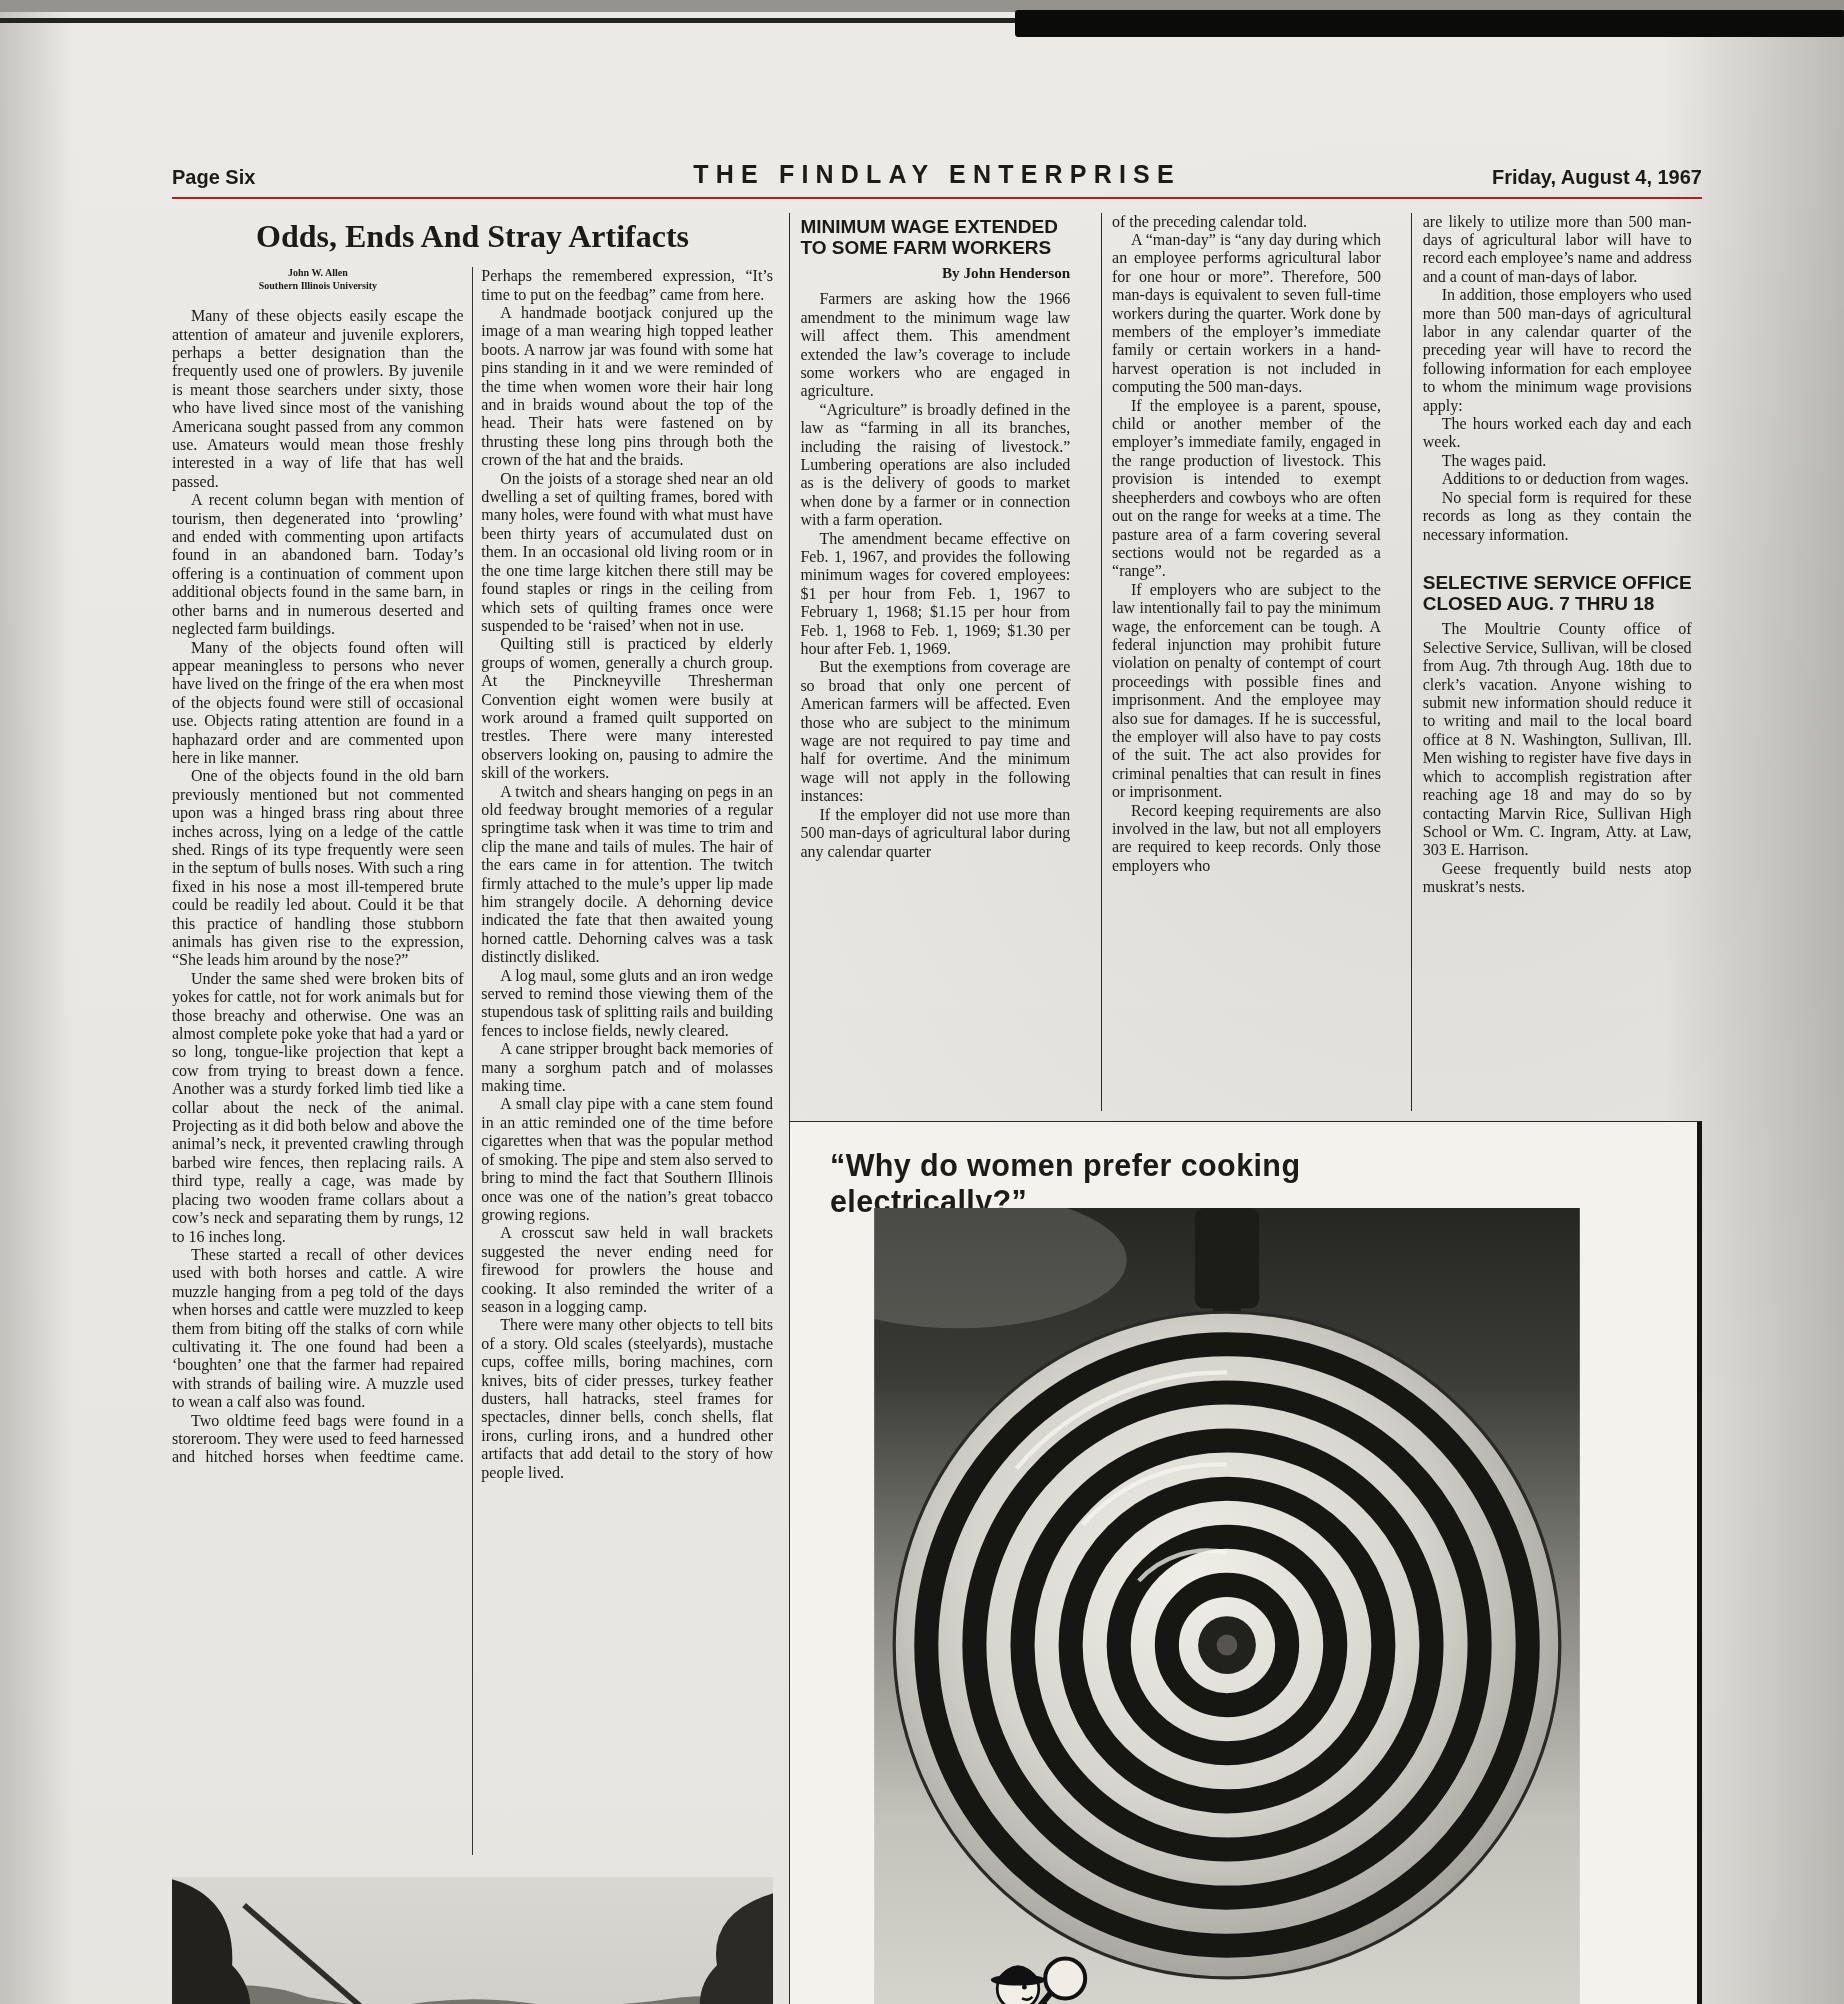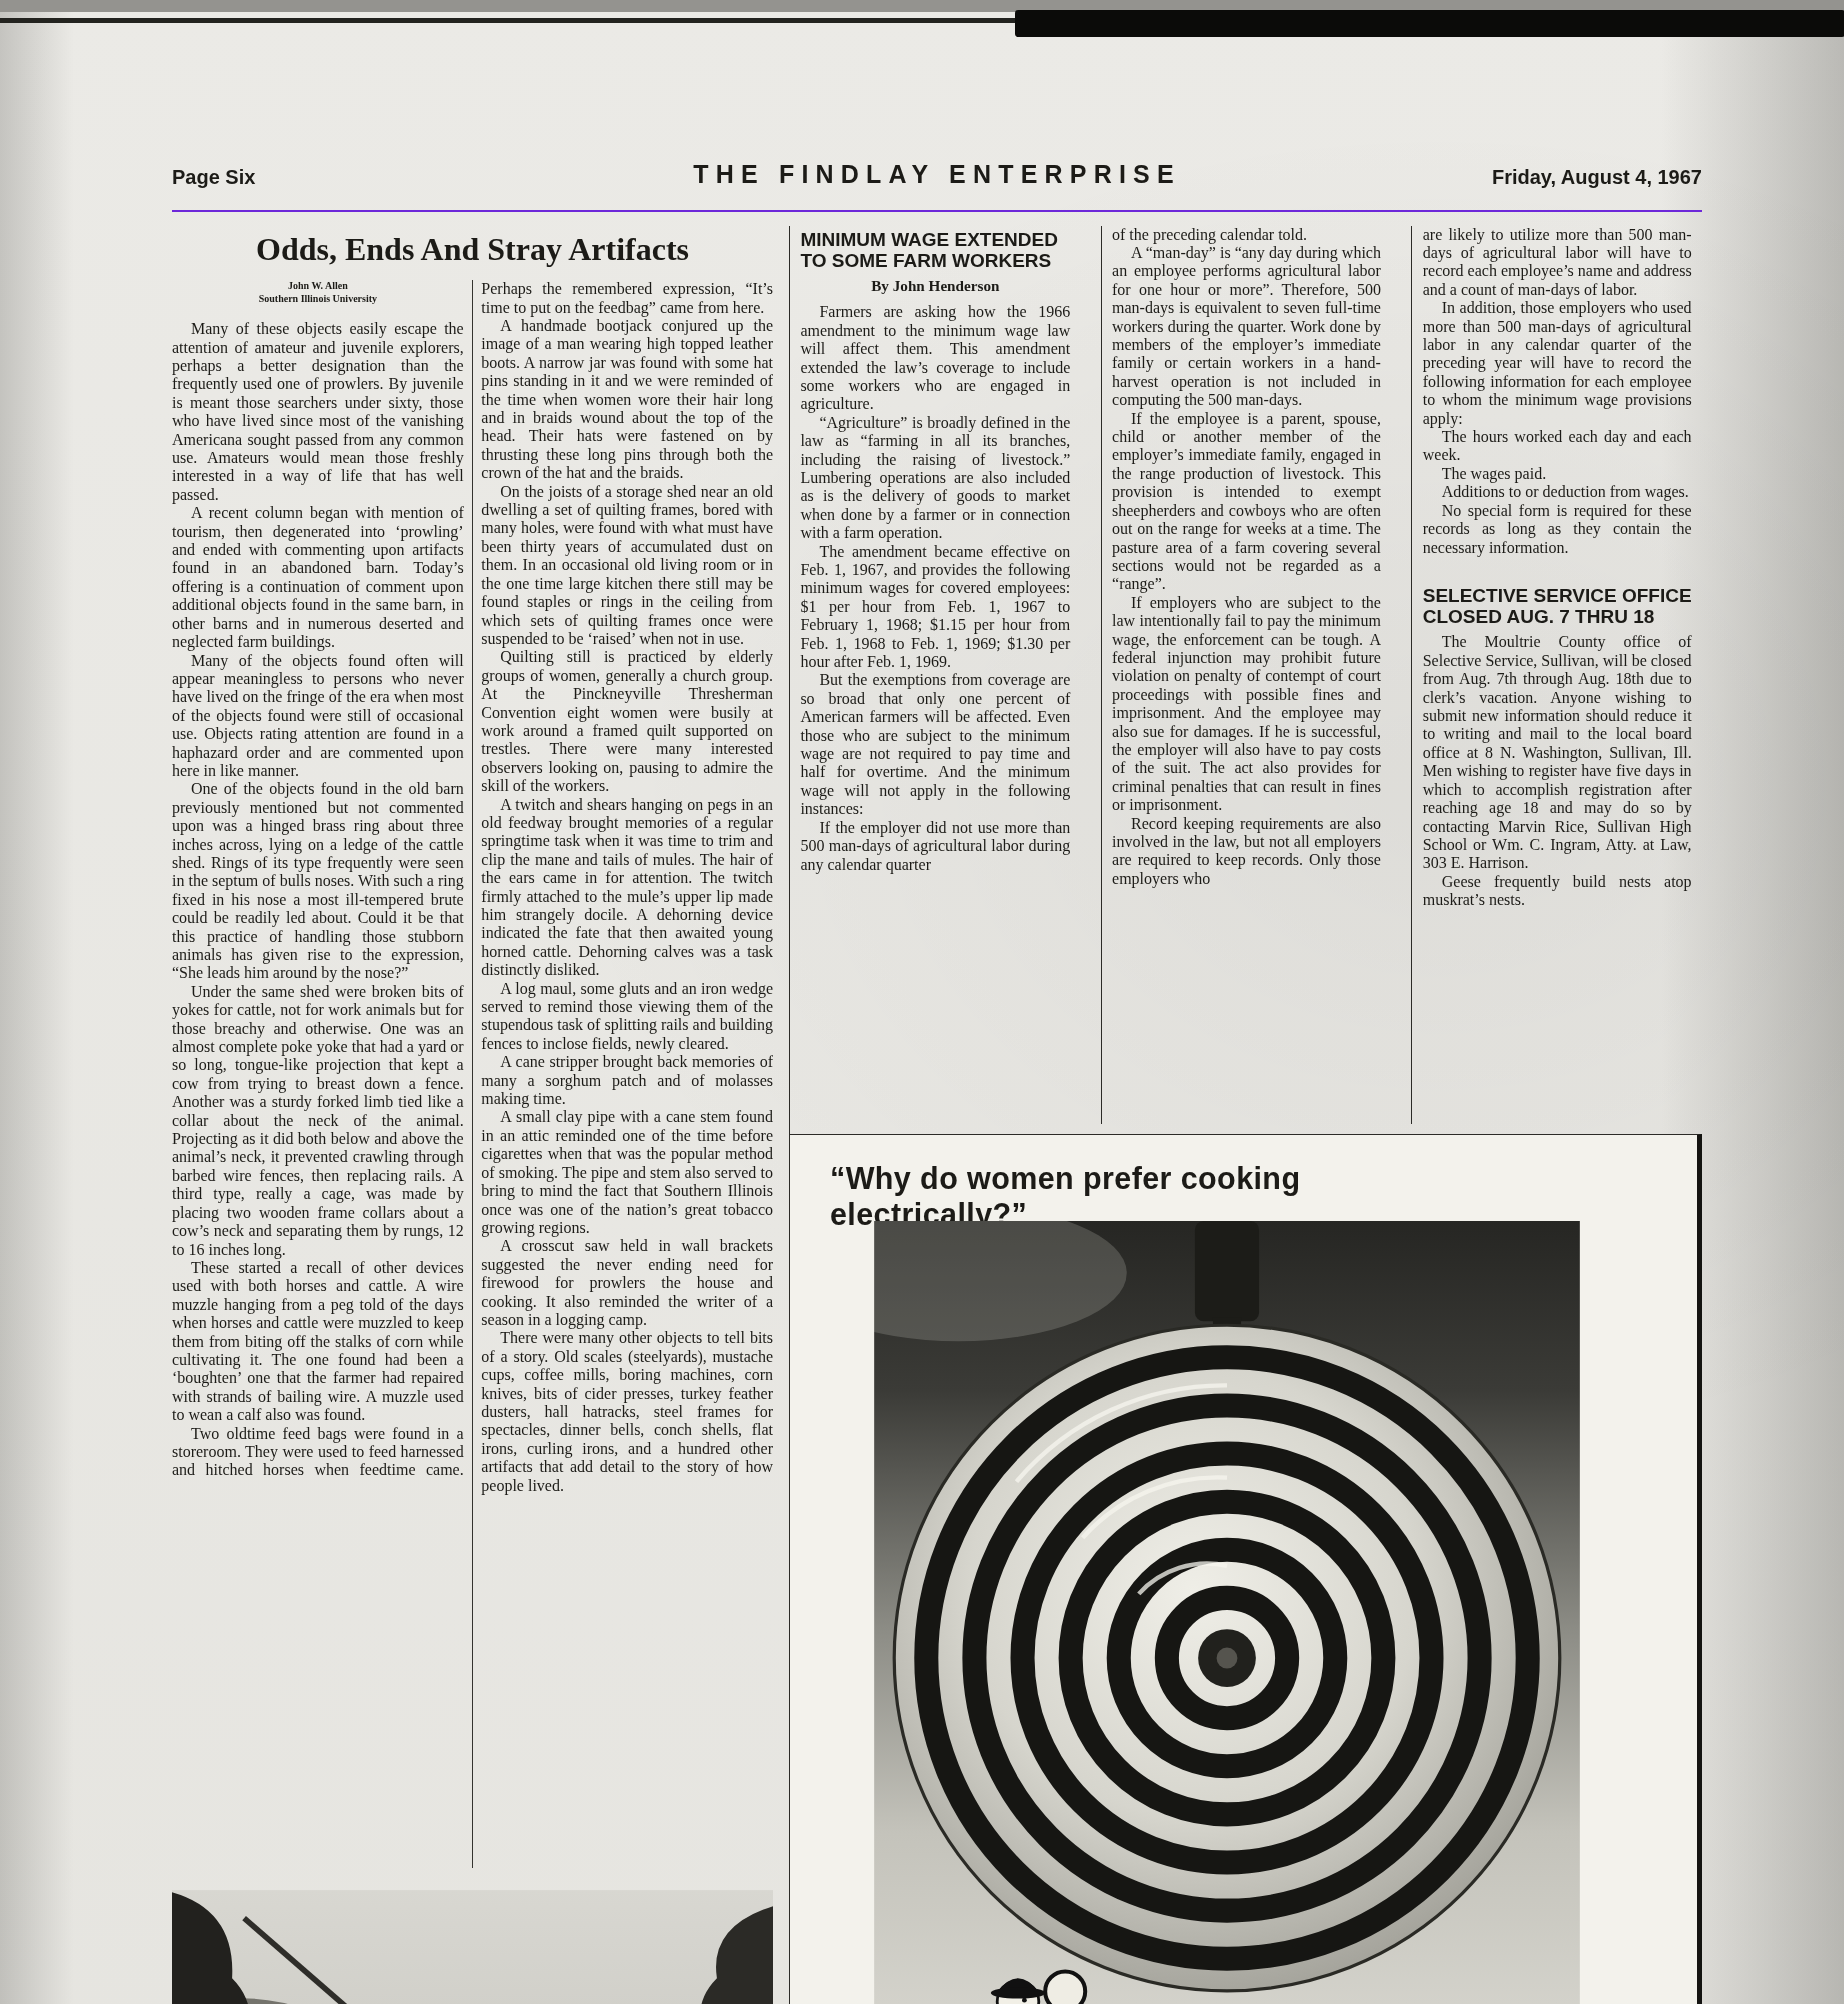--- a/index.html
+++ b/index.html
@@ -18,21 +18,21 @@
   }
   
   .top-edge  { position:absolute; top:0; left:0; width:100%; height:12px; background:#94938f; }
   .top-line  { position:absolute; top:18.4px; left:0; width:56%; height:4.8px; background:#23231f; }
   .top-band  { position:absolute; top:10.4px; left:55%; width:45%; height:26.5px; background:#0b0b09; border-radius:3.2px; }
 
   .content { position:absolute; left:172px; top:160px; width:1530px; }
 
   .pagehead {
     display:grid; grid-template-columns:1fr auto 1fr; align-items:end;
-    border-bottom:2px solid #6d28d9; padding-bottom:21px;
+    border-bottom:2px solid #b91c1c; padding-bottom:8px;
   }
   .pagehead .side { font-family:"Liberation Sans", sans-serif; font-weight:bold; font-size:20px; }
   .pagehead .left  { justify-self:start; }
   .pagehead .right { justify-self:end; }
   .masthead { font-family:"Liberation Sans", sans-serif; font-weight:bold; font-size:25px; letter-spacing:7.2px; }
 
   .main { display:flex; margin-top:13.6px; }
   .left-region { width:601px; flex:none; }
   .right-region { flex:1; margin-left:16px; border-left:1.6px solid #2c2b27; padding-left:0; }
 
@@ -51,21 +51,21 @@
   figure { margin:21.7px 0 0; }
   .photo-svg { width:601px; height:461px; display:block; }
 
   .news-row { display:flex; height:898px; overflow:hidden;gap:20px; }
   .news-col { width:33.333%; box-sizing:border-box; padding:0 10.4px; }
   .news-col + .news-col { border-left:1.2px solid #2c2b27; }
   .news-headline {
     font-family:"Liberation Sans", sans-serif; font-weight:bold;
     font-size:19px; line-height:1.13; margin:3.2px 0 5.6px; text-align:left;
   }
-  .byline-center { text-align:center; font-weight:bold; font-size:15.2px; margin:0 0 8px; }
+  .byline-center { text-align:right; font-weight:bold; font-size:15.2px; margin:0 0 8px; }
   .sub-headline { margin-top:28px; }
   .filler { margin-top:17.6px; }
 
   .ad {
     position:relative; margin-top:10.4px; height:1486px;
     background:#f3f2ec; border-top:1.2px solid #2c2b27; border-right:5.2px solid #141411;
     overflow:hidden;
   }
   .ad-headline {
     position:absolute; left:40px; top:26.5px; width:489px;

